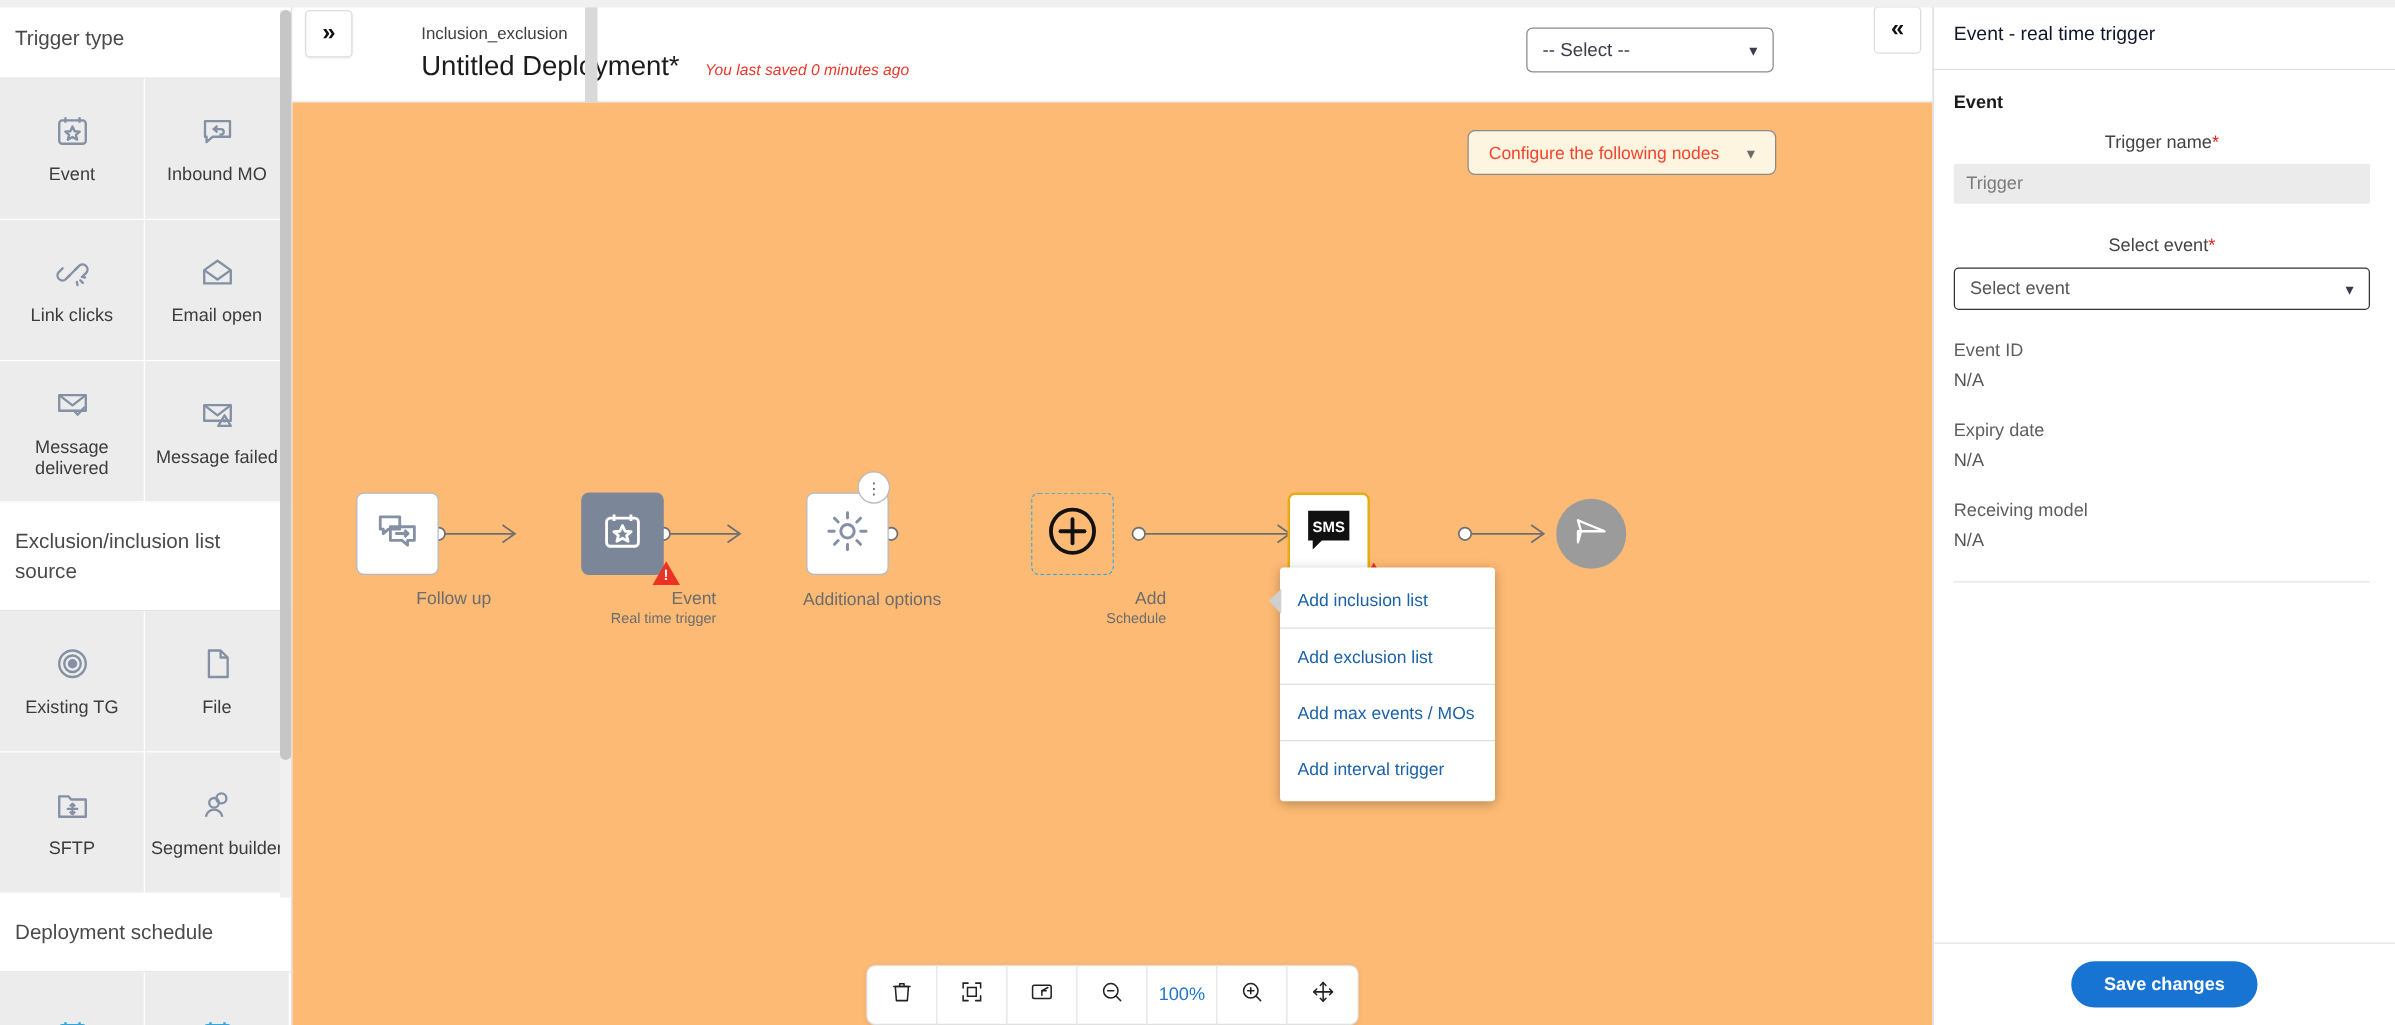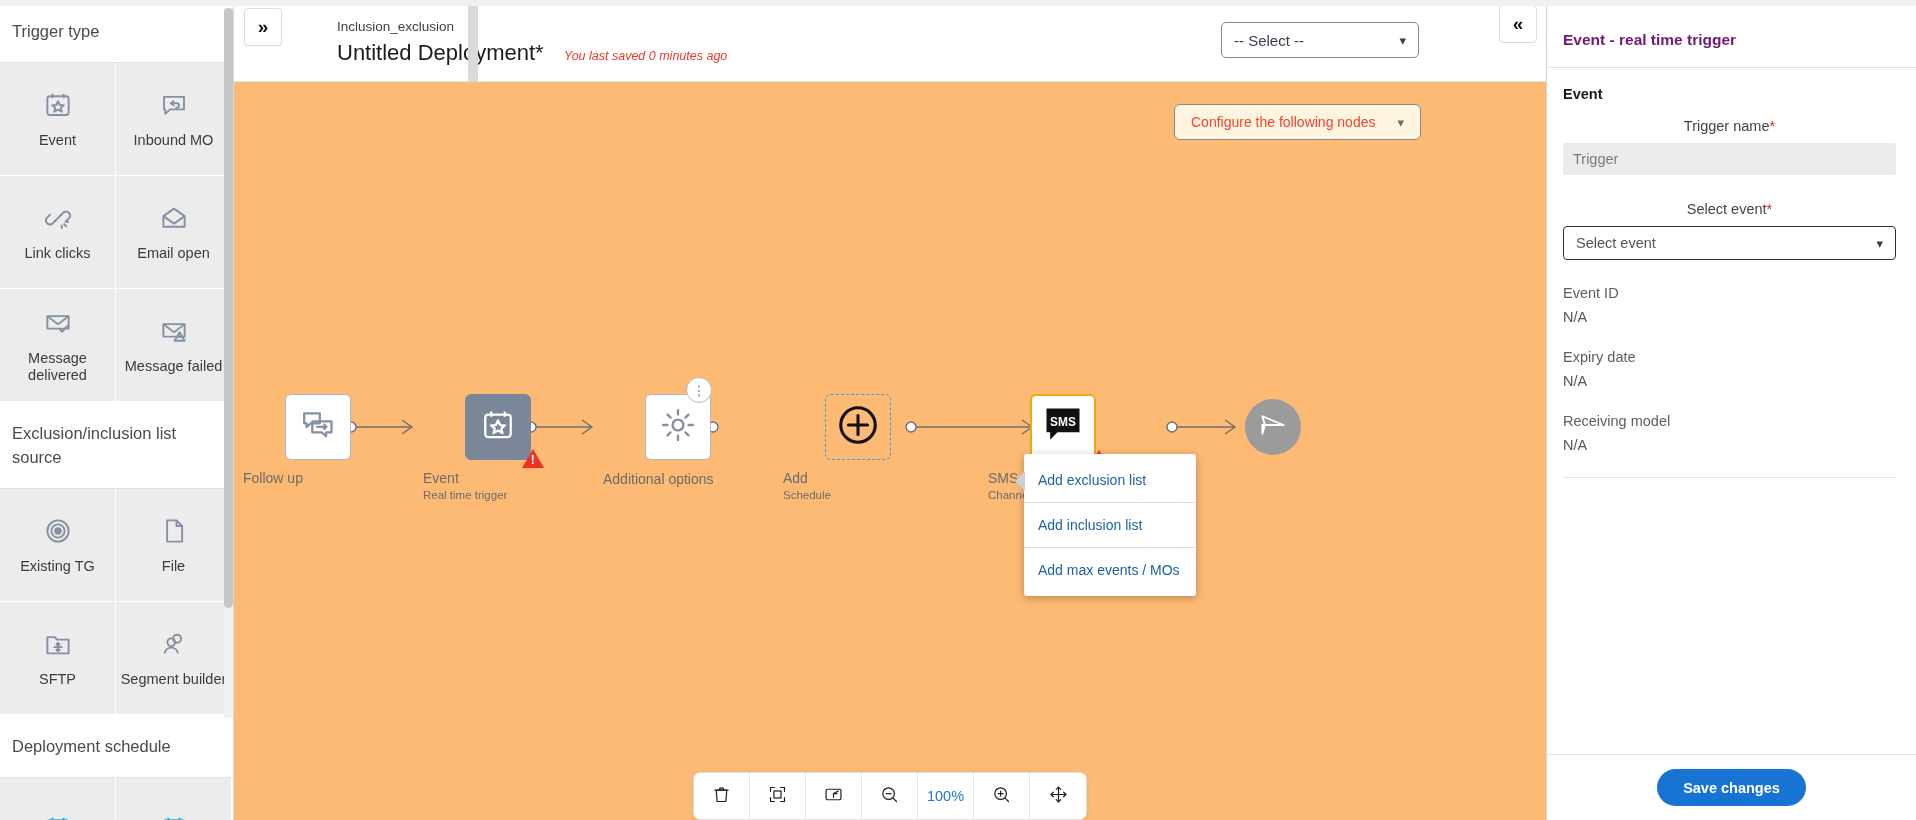--- a/index.html
+++ b/index.html
@@ -109,21 +109,21 @@
     background: #ffffff; border: 1px solid #b3b9c4; border-radius: 6px;
     display: flex; align-items: center; justify-content: center;
     cursor: pointer;
   }
   .node.sel { background: #7b8799; border-color:#7b8799; }
   .node.sms { border: 2px solid #e8ab14; }
   .node.addnode {
     border: 1.6px dashed #31a5dd; background: transparent;
   }
   .node-label {
-    position: absolute; width: 150px; text-align: left;
+    position: absolute; width: 150px; text-align: right;
     font-size: 14px; color: #6c6c6c; line-height: 1.25;
   }
   .node-sub { font-size: 11.5px; color: #6c6c6c; display:block; }
   .warn {
     position: absolute; width: 0; height: 0;
     border-left: 11px solid transparent; border-right: 11px solid transparent;
     border-bottom: 19px solid #eb3223;
   }
   .warn::after {
     content: "!"; position: absolute; left: -2.2px; top: 5px;
@@ -175,21 +175,21 @@
   .tb-zoom { font-size: 14.5px; color: #2277cc; padding: 0 10px; cursor: default; }
 
   
   .rightpanel {
     width: 370px; height: 820px; background: #ffffff;
     border-left: 1px solid #d6d6d6; position: relative; flex: 0 0 370px;
   }
   .rp-header {
     height: 56px; border-bottom: 1px solid #e2e2e2;
     display: flex; align-items: center; padding-left: 16px;
-    font-size: 15.5px; font-weight: bold; color: #701a75; margin-top: 12px;
+    font-size: 15.5px; font-weight: normal; color: #0f172a;
   }
   .rp-body { padding: 18px 20px 0 16px; }
   .rp-sectitle { font-size: 14.5px; font-weight: bold; color: #1a1a1a; margin-bottom: 16px; }
   .rp-label { font-size: 14.5px; color: #444; margin-bottom: 9px; text-align: center; }
   .req { color: #e02020; }
   .rp-input-ro {
     height: 32px; background: #ebebeb; border: none; border-radius: 2px;
     display: flex; align-items: center; padding: 16px 10px;
     font-size: 14.5px; color: #7b7b7b; margin-bottom: 26px;
   }
@@ -495,23 +495,24 @@
         <div class="send-node" style="left:1011px; top:317px;">
           <span>
             <svg width="30" height="30" viewBox="0 0 24 24" fill="none" stroke="#ffffff" stroke-width="1.5" stroke-linejoin="round">
               <polygon points="3.5,12 20.5,12 3.5,5 5.5,12 3.5,19"></polygon>
             </svg>
           </span>
         </div>
 
         <div class="ctxmenu">
           <div class="arrow"></div>
+          <div class="ctx-item">Add inclusion list</div>
           <div class="ctx-item">Add exclusion list</div>
-          <div class="ctx-item">Add inclusion list</div>
           <div class="ctx-item">Add max events / MOs</div>
+          <div class="ctx-item">Add interval trigger</div>
         </div>
       </div>
 
       <div class="bottombar">
         <div class="tb-btn">
           <span>
             <svg width="21" height="21" viewBox="0 0 24 24" fill="none" stroke="#222" stroke-width="1.4" stroke-linejoin="round">
               <path d="M6 7h12l-1 13H7z"></path>
                 <line x1="4.5" y1="7" x2="19.5" y2="7" stroke-linecap="round"></line>
               <path d="M10 7V4.6h4V7"></path>

